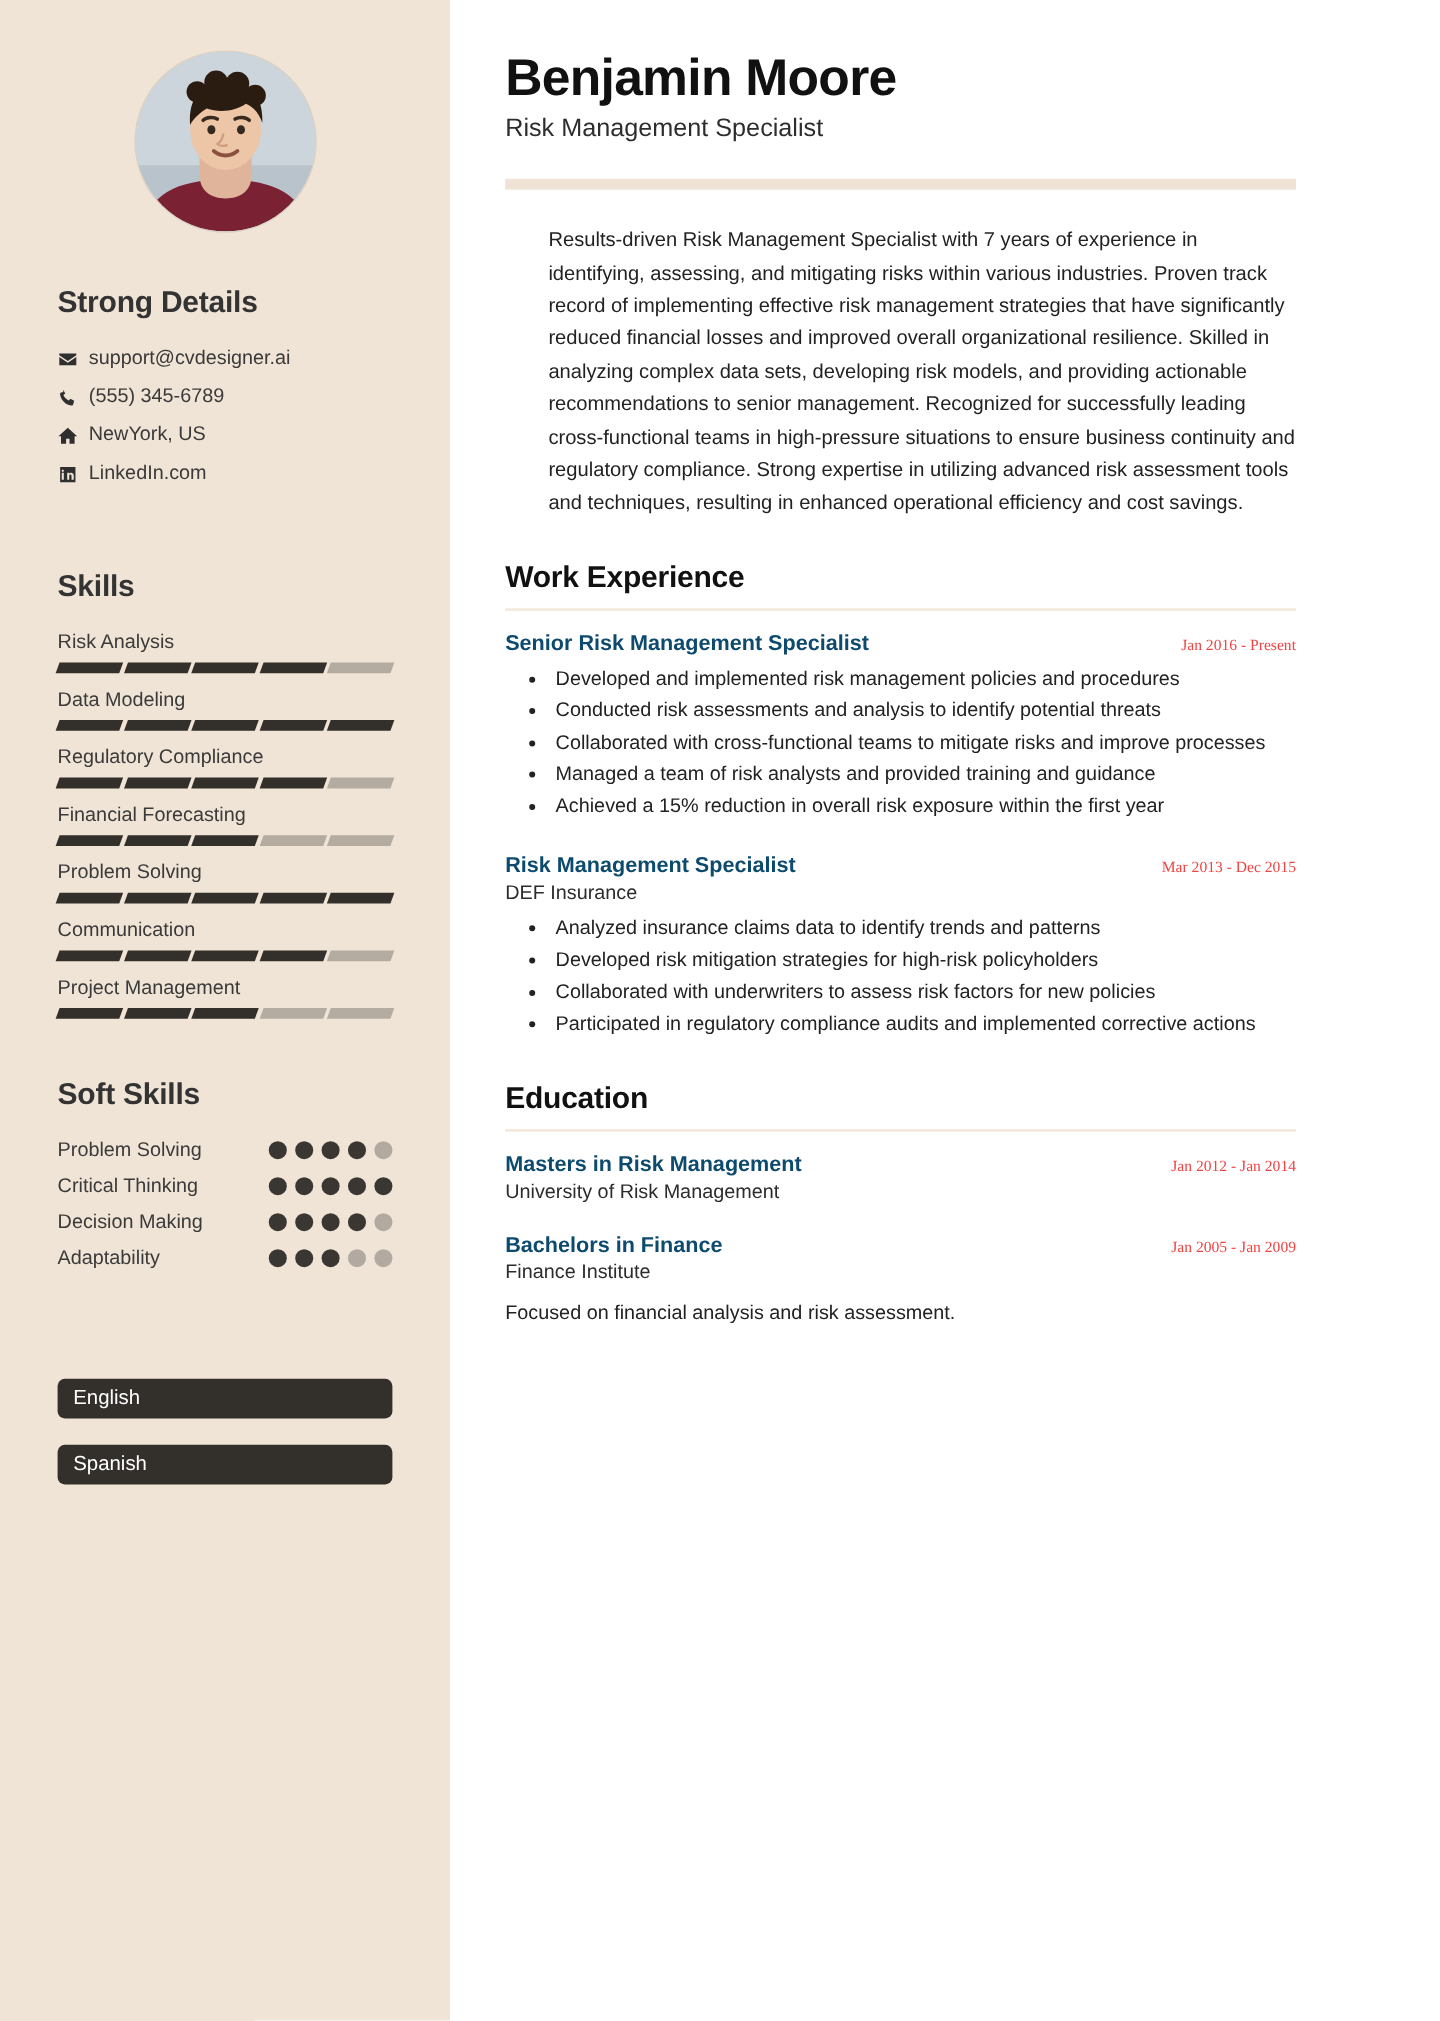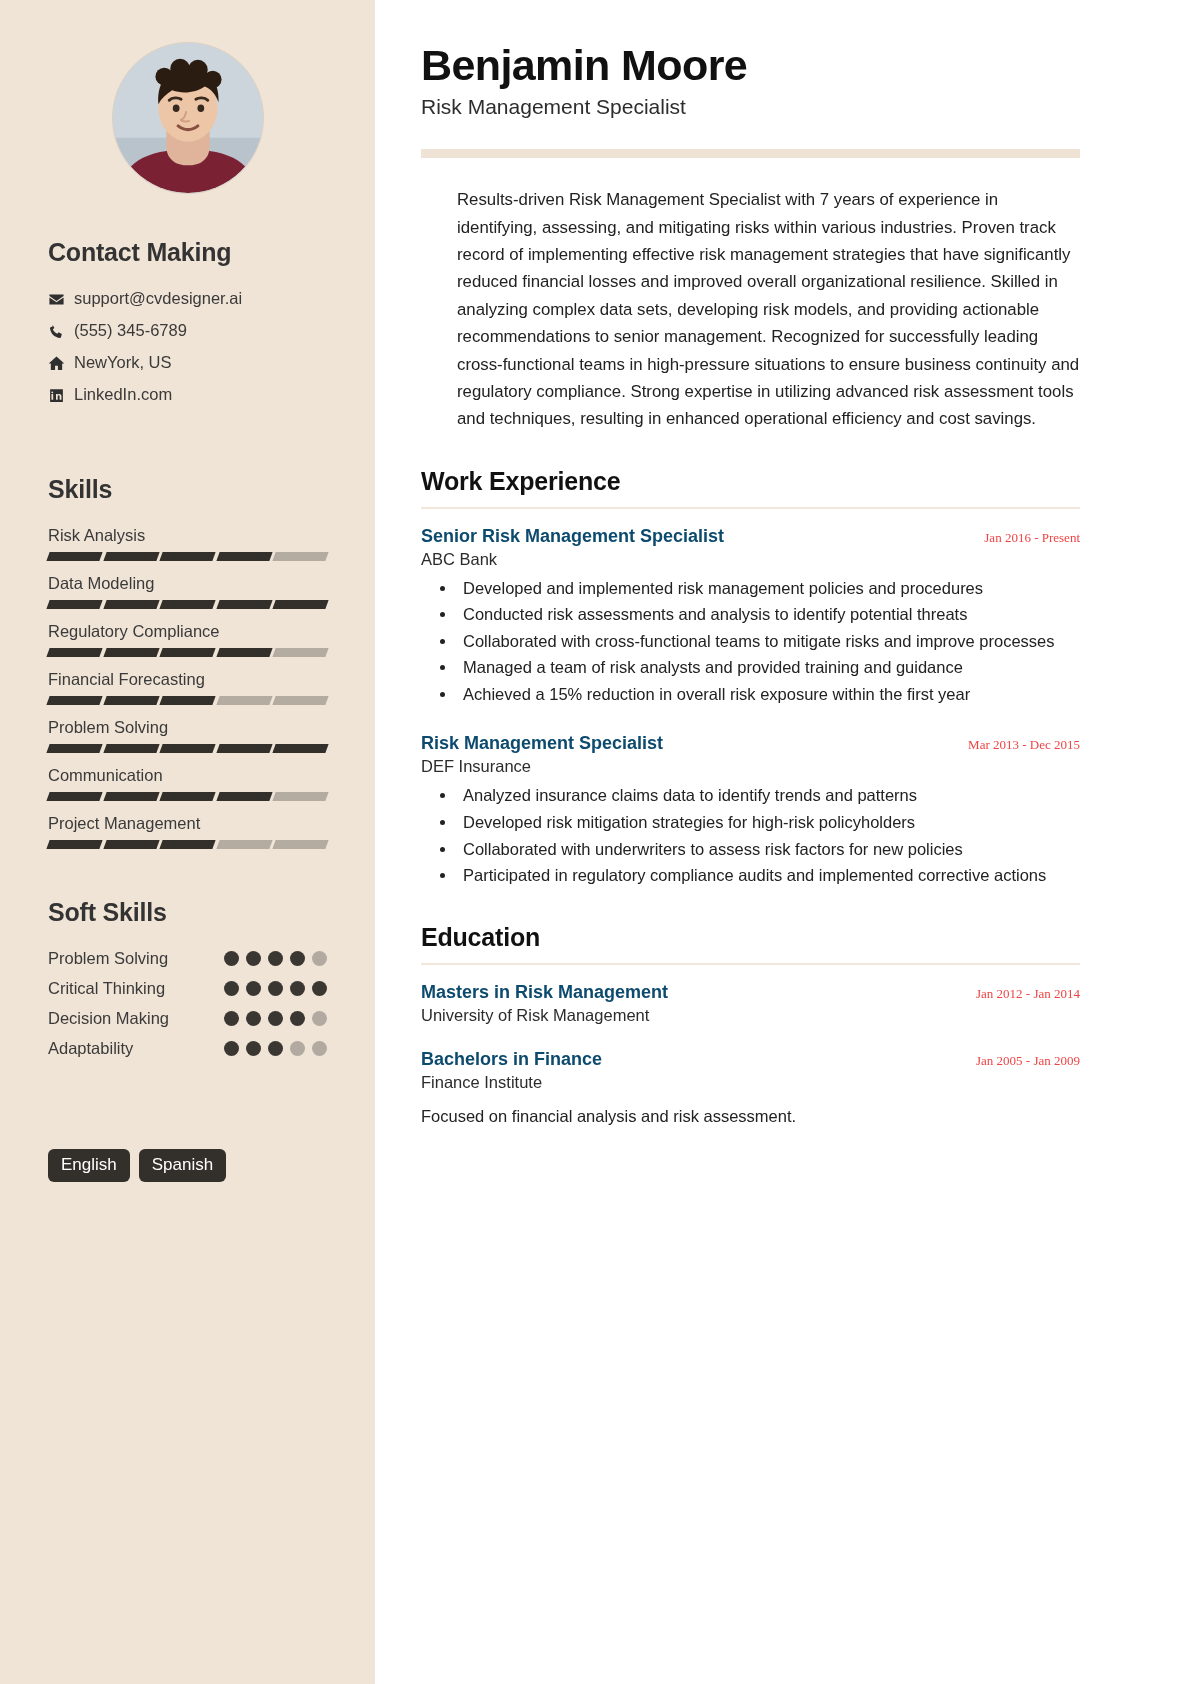--- a/index.html
+++ b/index.html
@@ -103,21 +103,21 @@
   .dots { display: flex; gap: 7px; }
   .dot {
     width: 15px;
     height: 15px;
     border-radius: 50%;
     background: #b2aaa0;
   }
   .dot.on { background: #3a3733; }
 
   
-  .lang-wrap { display: flex; gap: 9px; flex-wrap: wrap; }
+  .lang-wrap { display: flex; gap: 22px; flex-wrap: wrap; flex-direction: column; }
   .lang-chip {
     background: #332f2b;
     color: #ffffff;
     font-size: 17px;
     padding: 6px 13px 7px 13px;
     border-radius: 6px;
   }
 
   
   .main {
@@ -236,21 +236,21 @@
             <path d="M57 58c3-3 9-3 12-1M84 57c3-2 9-2 12 1" stroke="#3a2a1e" stroke-width="3" fill="none" stroke-linecap="round"></path>
             <path d="M66 84c6 5 14 5 20 0" stroke="#8a5141" stroke-width="3.2" fill="none" stroke-linecap="round"></path>
             <path d="M74 70c-1 5-3 7-5 8 2 2 6 2 8 1" stroke="#cf9e7e" stroke-width="2" fill="none" stroke-linecap="round"></path>
           </g>
         </svg>
       </div>
     </div>
 
     <div class="side-inner">
 
-      <h2 class="side-h">Contact Making</h2>
+      <h2 class="side-h">Strong Details</h2>
 
       <ul class="contact-list">
         <li class="contact-row">
           <span class="contact-icon">
             <svg viewBox="0 0 24 24">
                 <path d="M2 5h20v14H2z" fill="none"></path>
                 <path d="M2 5h20v2l-10 7L2 7V5zm0 4.2L12 16l10-6.8V19H2V9.2z"></path>
               </svg>
           </span>
           <span>support@cvdesigner.ai</span>
@@ -423,21 +423,20 @@
     <p class="summary">Results-driven Risk Management Specialist with 7 years of experience in identifying, assessing, and mitigating risks within various industries. Proven track record of implementing effective risk management strategies that have significantly reduced financial losses and improved overall organizational resilience. Skilled in analyzing complex data sets, developing risk models, and providing actionable recommendations to senior management. Recognized for successfully leading cross-functional teams in high-pressure situations to ensure business continuity and regulatory compliance. Strong expertise in utilizing advanced risk assessment tools and techniques, resulting in enhanced operational efficiency and cost savings.</p>
 
     <h2 class="sect-h">Work Experience</h2>
     <div class="sect-rule"></div>
     <div id="work-list">
         <div class="entry">
           <div class="entry-head">
             <div class="entry-title">Senior Risk Management Specialist</div>
             <div class="entry-date">Jan 2016 - Present</div>
           </div>
-          <div class="entry-org">ABC Bank</div>
           <ul class="bullets">
             <li>Developed and implemented risk management policies and procedures</li>
             <li>Conducted risk assessments and analysis to identify potential threats</li>
             <li>Collaborated with cross-functional teams to mitigate risks and improve processes</li>
             <li>Managed a team of risk analysts and provided training and guidance</li>
             <li>Achieved a 15% reduction in overall risk exposure within the first year</li>
           </ul>
         </div>
         <div class="exp-gap"></div>
         <div class="entry">

